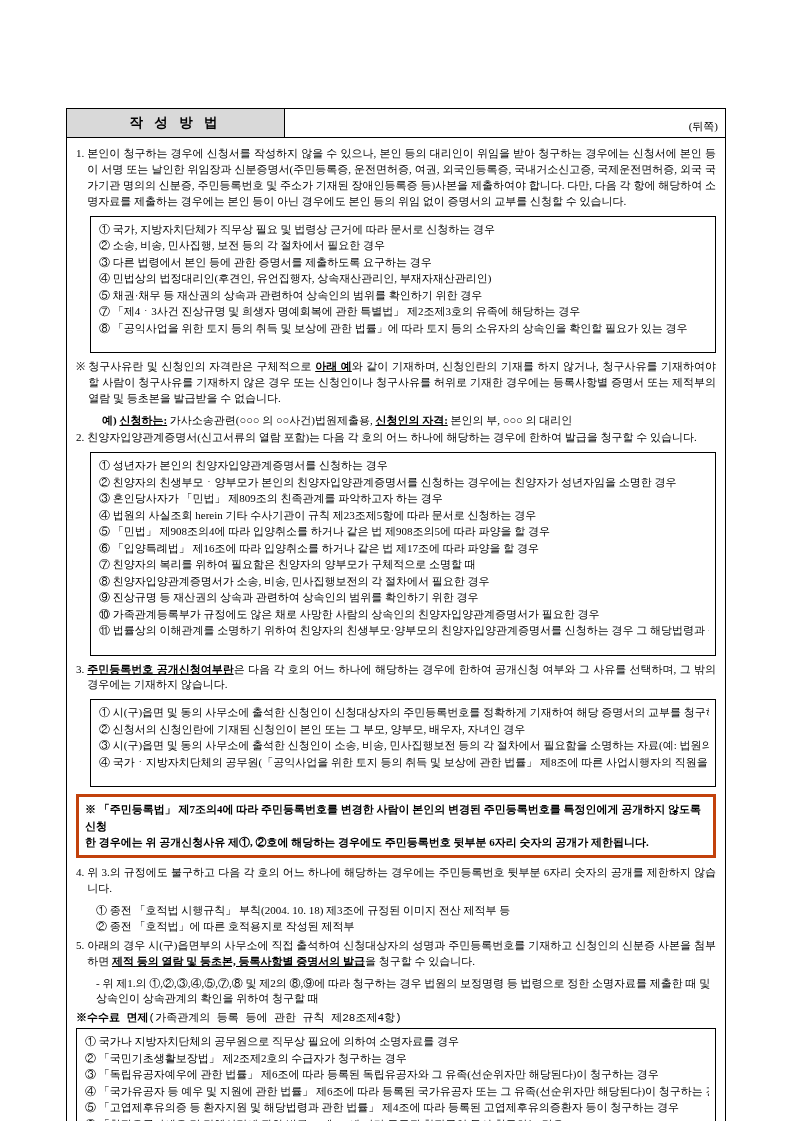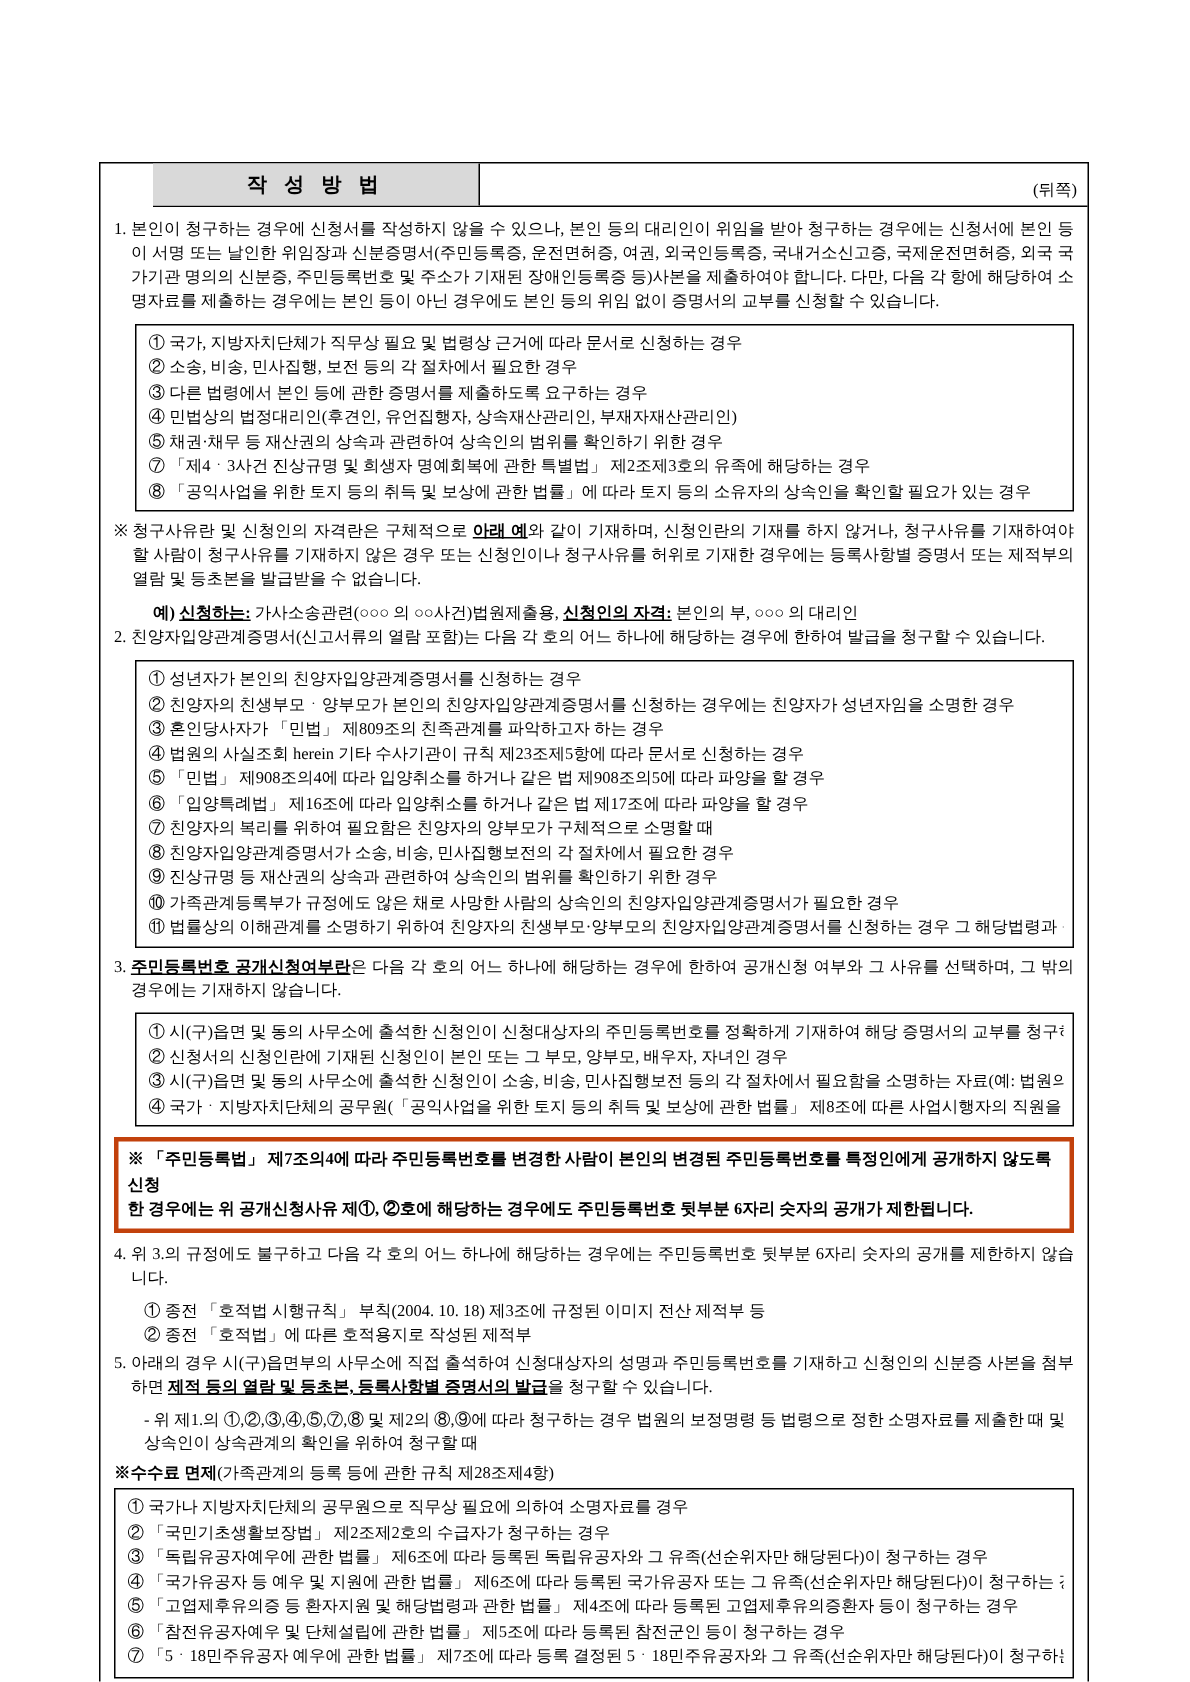--- a/index.html
+++ b/index.html
@@ -29,21 +29,20 @@
     top: 108px;
     width: 660px;
     border: 1px solid #000;
     box-sizing: border-box;
     background: #fff;
   }
   .title-row {
     display: flex;
     align-items: stretch;
     border-bottom: 1px solid #000;
-    margin-left: 35px;
   }
   .title-cell {
     width: 218px;
     background: #d9d9d9;
     border-right: 1px solid #000;
     text-align: center;
     font-weight: bold;
     font-size: 13.5px;
     letter-spacing: 4px;
     padding: 5px 0 5px 0;
@@ -74,21 +73,21 @@
     flex: 0 0 auto;
     padding-right: 3px;
     white-space: nowrap;
   }
   .txt {
     flex: 1 1 auto;
     text-align: justify;
   }
   .box {
     border: 1px solid #000;
-    padding: 4px 6px 4px 8px;
+    padding: 4px 6px 16px 8px;
     margin: 5px 0 6px 14px;
     line-height: 1.5;
   }
   .box div {
     white-space: nowrap;
     overflow: hidden;
   }
   .note {
     margin: 6px 0 6px 0;
     line-height: 1.45;
@@ -108,20 +107,21 @@
     line-height: 1.5;
     font-weight: bold;
   }
   .sub-list {
     margin: 3px 0 3px 20px;
     line-height: 1.45;
   }
   .fee-title {
     font-weight: bold;
     margin-bottom: 2px;
+    font-family: Liberation Mono, monospace;
   }
   .fee-box {
     border: 1px solid #000;
     padding: 4px 6px 5px 8px;
     margin-top: 3px;
     line-height: 1.5;
   }
   .fee-box div { white-space: nowrap; overflow: hidden; }
 </style>
 </head>

